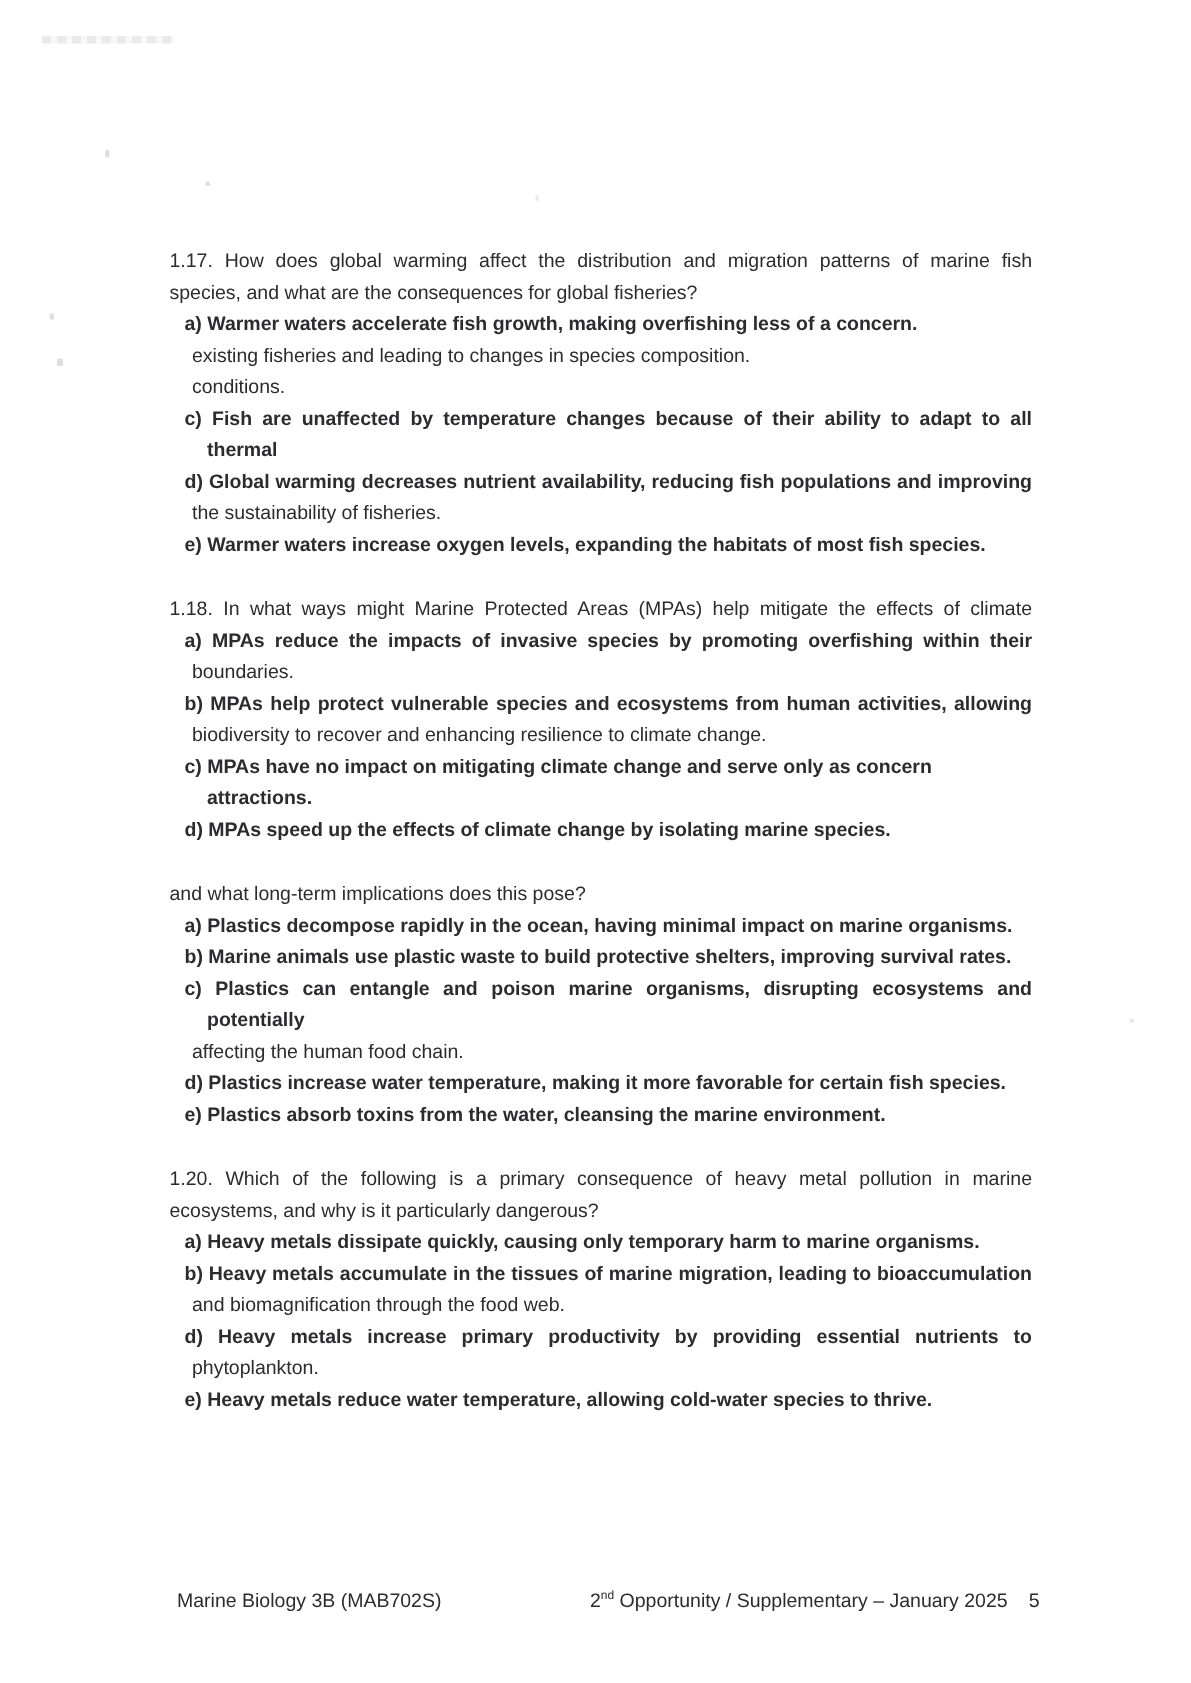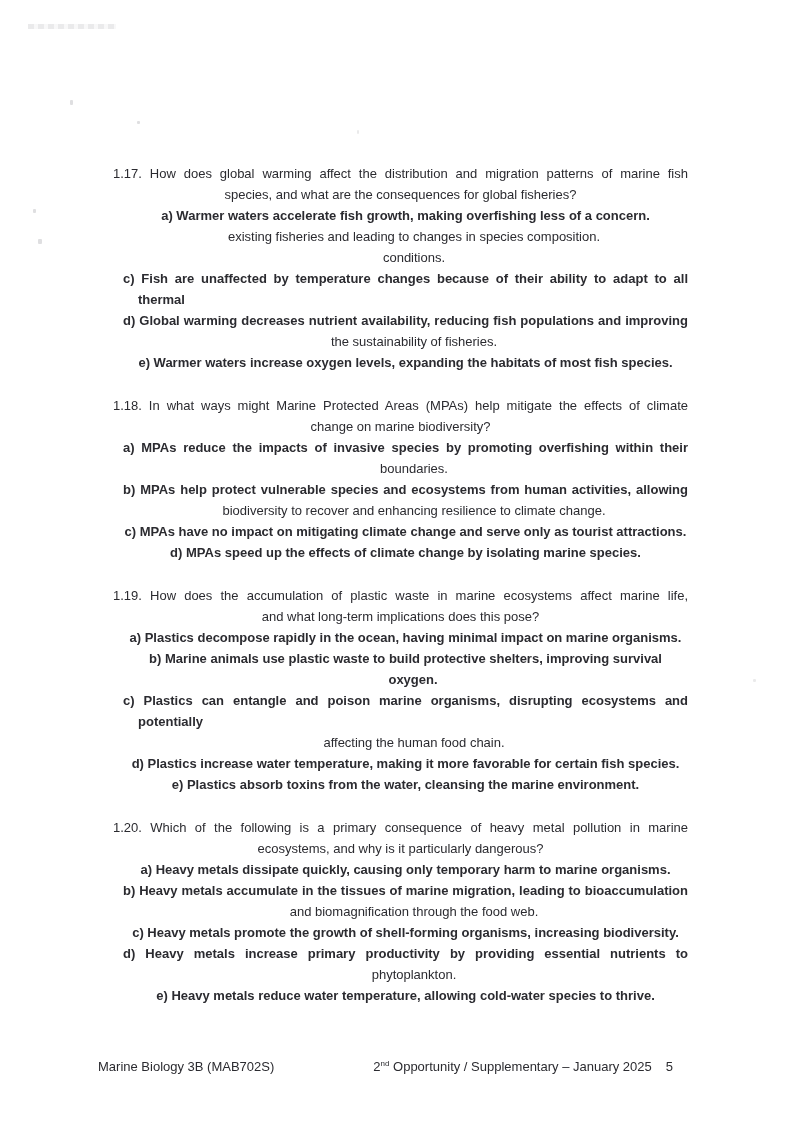--- a/index.html
+++ b/index.html
@@ -23,37 +23,36 @@
     width: 575px;
     font-size: 13px;
     line-height: 21px;
   }
   .question + .question {
     margin-top: 22px;
   }
   .line {
     min-height: 21px;
     white-space: normal;
-    text-align: center;
   }
   .ind-q { margin-left: 0; }
   .ind-opt {
     margin-left: 10px;
     padding-left: 15px;
     text-indent: -15px;
     font-weight: bold;
   }
-  .ind-cont { margin-left: 27px; }
+  .ind-cont { margin-left: 15px; }
   .just {
     text-align: justify;
     text-align-last: justify;
   }
   .footer {
     position: absolute;
-    left: 98px;
+    left: 118px;
     width: 575px;
     top: 1056px;
     font-size: 13px;
     line-height: 21px;
     display: flex;
     justify-content: space-between;
     align-items: baseline;
   }
   .footer-right { white-space: nowrap; text-align: center; }
   .footer-right sup {
@@ -105,45 +104,42 @@
         <div class="line ind-opt">a) Warmer waters accelerate fish growth, making overfishing less of a concern.</div>
         <div class="line ind-cont">existing fisheries and leading to changes in species composition.</div>
         <div class="line ind-cont">conditions.</div>
         <div class="line ind-opt just">c) Fish are unaffected by temperature changes because of their ability to adapt to all thermal</div>
         <div class="line ind-opt just">d) Global warming decreases nutrient availability, reducing fish populations and improving</div>
         <div class="line ind-cont">the sustainability of fisheries.</div>
         <div class="line ind-opt">e) Warmer waters increase oxygen levels, expanding the habitats of most fish species.</div>
       </div>
       <div class="question">
         <div class="line ind-q just">1.18. In what ways might Marine Protected Areas (MPAs) help mitigate the effects of climate</div>
-        <div class="line ind-q">change on marine biodiversity?</div>
         <div class="line ind-opt just">a) MPAs reduce the impacts of invasive species by promoting overfishing within their</div>
         <div class="line ind-cont">boundaries.</div>
         <div class="line ind-opt just">b) MPAs help protect vulnerable species and ecosystems from human activities, allowing</div>
         <div class="line ind-cont">biodiversity to recover and enhancing resilience to climate change.</div>
-        <div class="line ind-opt">c) MPAs have no impact on mitigating climate change and serve only as tourist attractions.</div>
+        <div class="line ind-opt">c) MPAs have no impact on mitigating climate change and serve only as concern attractions.</div>
         <div class="line ind-opt">d) MPAs speed up the effects of climate change by isolating marine species.</div>
       </div>
       <div class="question">
-        <div class="line ind-q just">1.19. How does the accumulation of plastic waste in marine ecosystems affect marine life,</div>
         <div class="line ind-q">and what long-term implications does this pose?</div>
         <div class="line ind-opt">a) Plastics decompose rapidly in the ocean, having minimal impact on marine organisms.</div>
-        <div class="line ind-opt">b) Marine animals use plastic waste to build protective shelters, improving survival oxygen.</div>
+        <div class="line ind-opt">b) Marine animals use plastic waste to build protective shelters, improving survival rates.</div>
         <div class="line ind-opt just">c) Plastics can entangle and poison marine organisms, disrupting ecosystems and potentially</div>
         <div class="line ind-cont">affecting the human food chain.</div>
         <div class="line ind-opt">d) Plastics increase water temperature, making it more favorable for certain fish species.</div>
         <div class="line ind-opt">e) Plastics absorb toxins from the water, cleansing the marine environment.</div>
       </div>
       <div class="question">
         <div class="line ind-q just">1.20. Which of the following is a primary consequence of heavy metal pollution in marine</div>
         <div class="line ind-q">ecosystems, and why is it particularly dangerous?</div>
         <div class="line ind-opt">a) Heavy metals dissipate quickly, causing only temporary harm to marine organisms.</div>
         <div class="line ind-opt just">b) Heavy metals accumulate in the tissues of marine migration, leading to bioaccumulation</div>
         <div class="line ind-cont">and biomagnification through the food web.</div>
-        <div class="line ind-opt">c) Heavy metals promote the growth of shell-forming organisms, increasing biodiversity.</div>
         <div class="line ind-opt just">d) Heavy metals increase primary productivity by providing essential nutrients to</div>
         <div class="line ind-cont">phytoplankton.</div>
         <div class="line ind-opt">e) Heavy metals reduce water temperature, allowing cold-water species to thrive.</div>
       </div>
     </main>
 
   <footer class="footer">
     <span>Marine Biology 3B (MAB702S)</span>
     <span class="footer-right"><span>2</span><sup>nd</sup><span> Opportunity / Supplementary – January 2025</span><span class="page-num">5</span></span>
   </footer>

